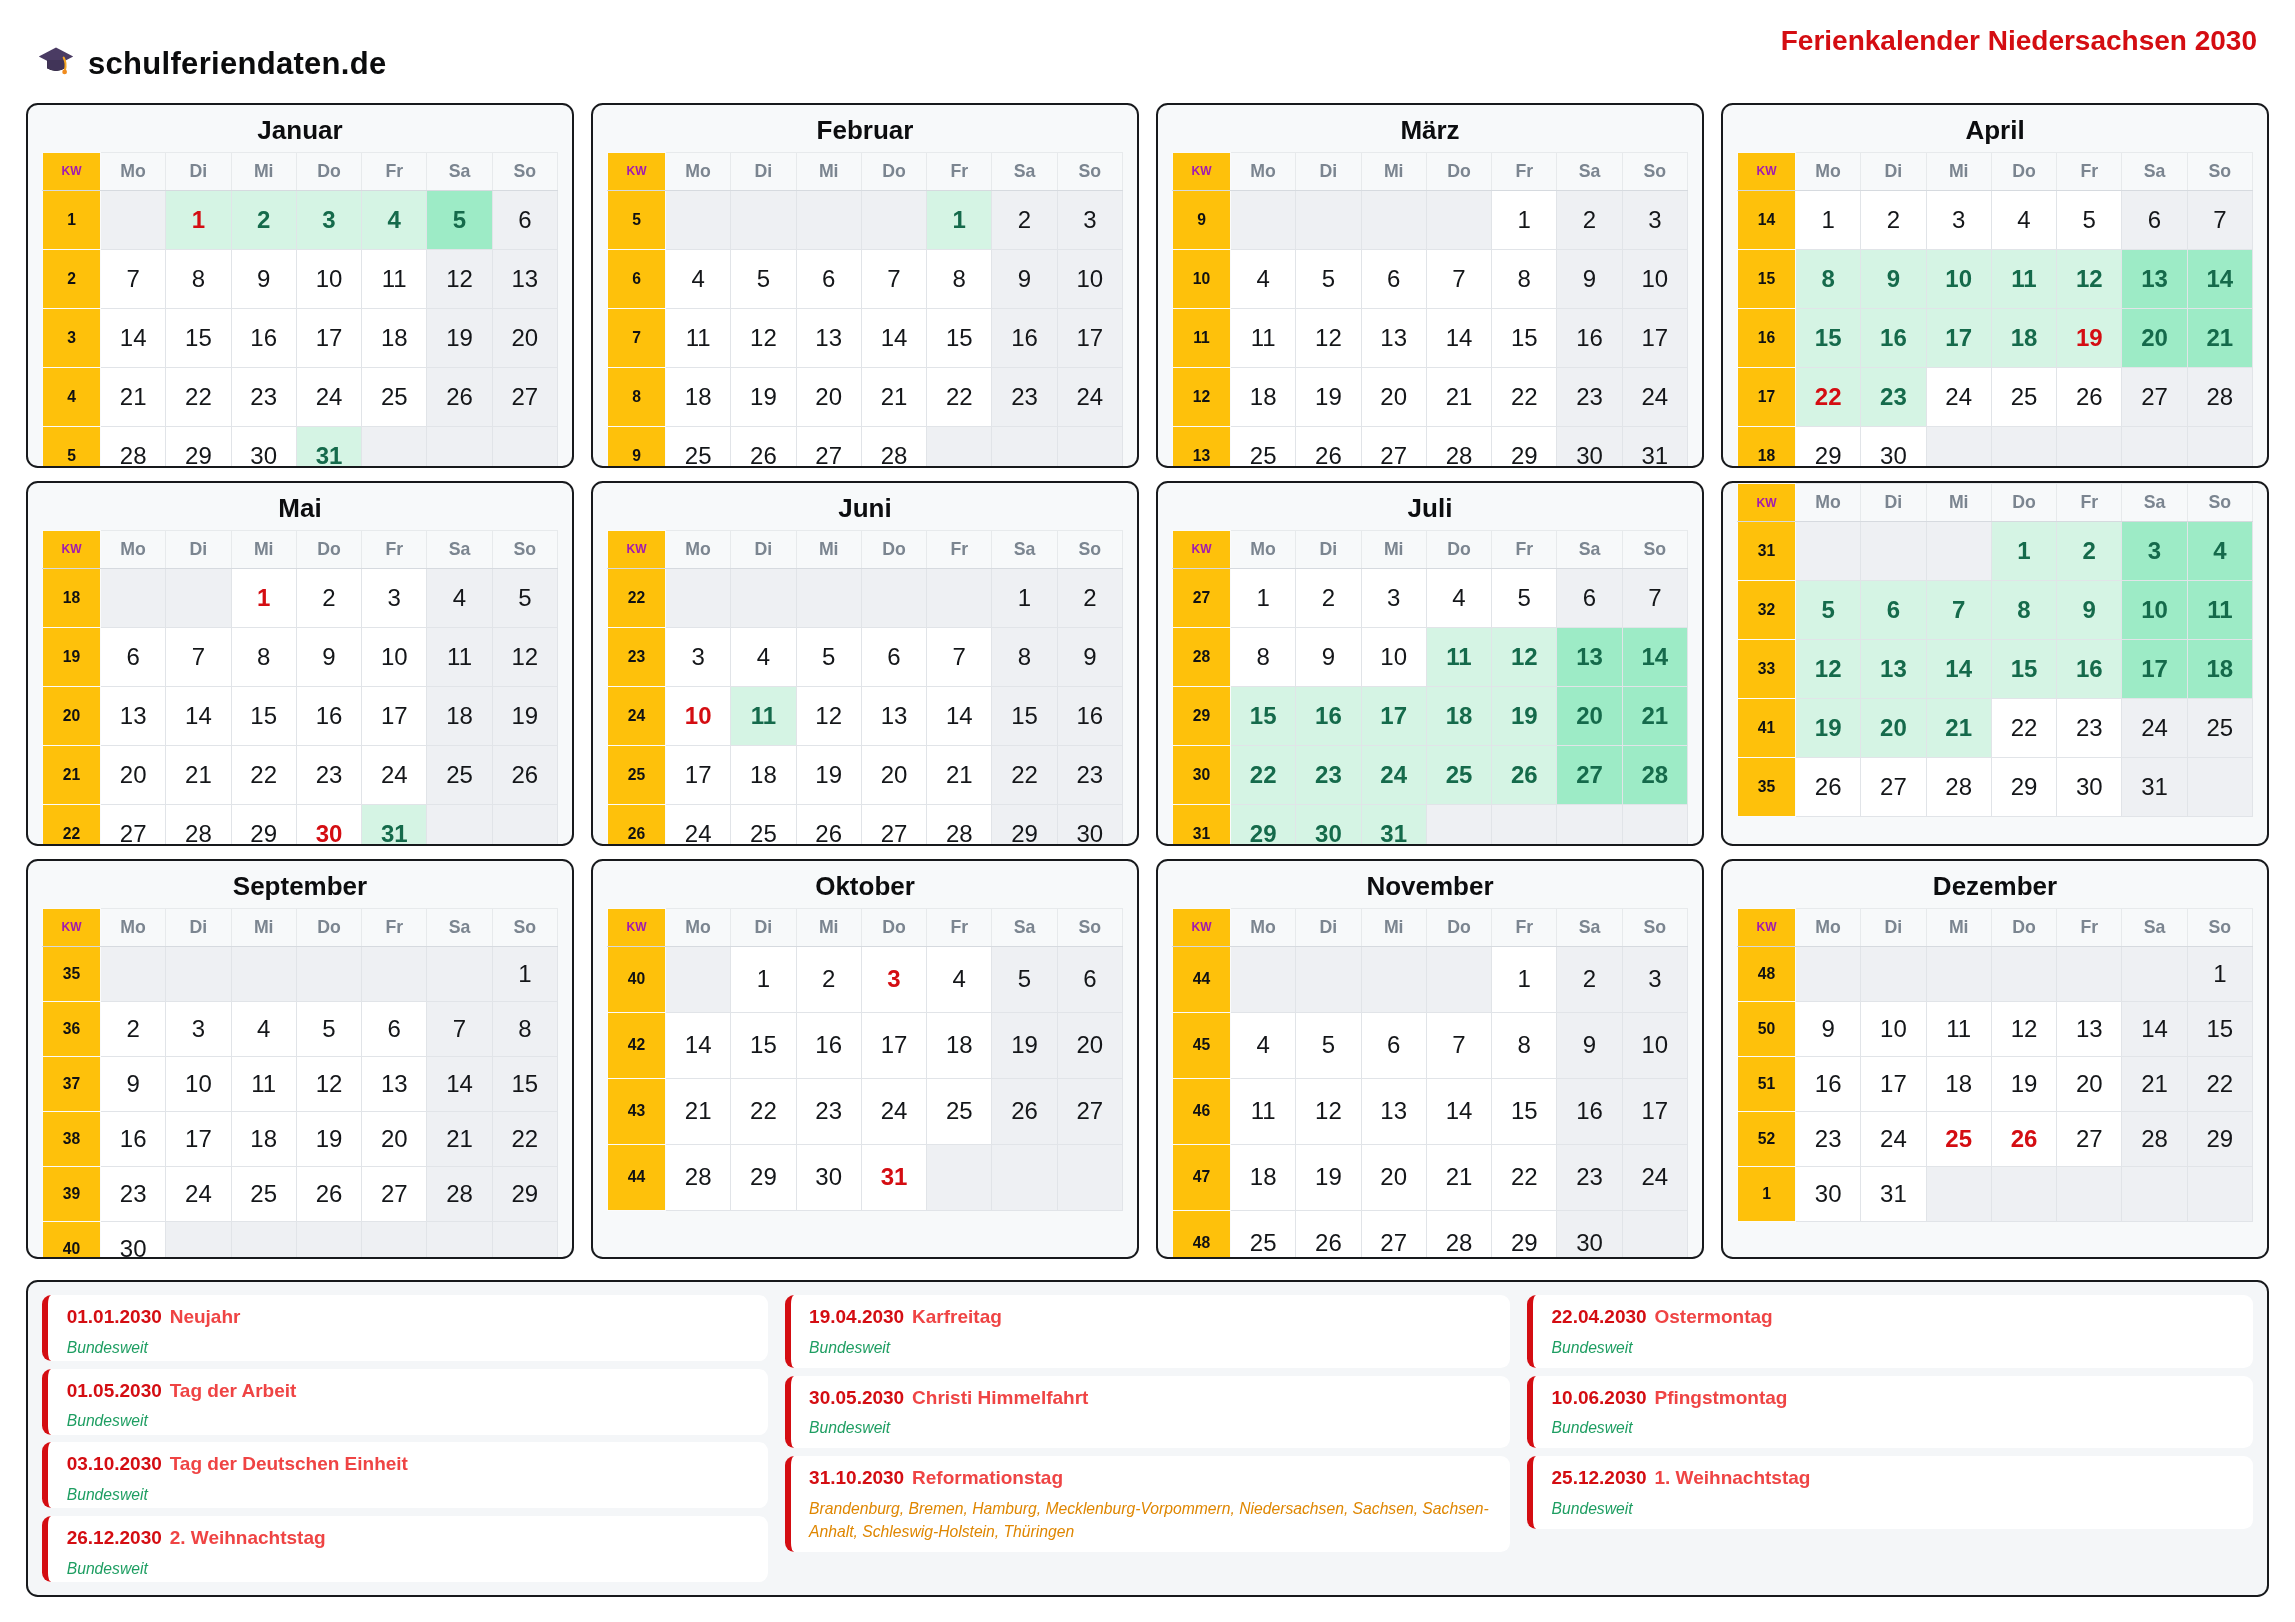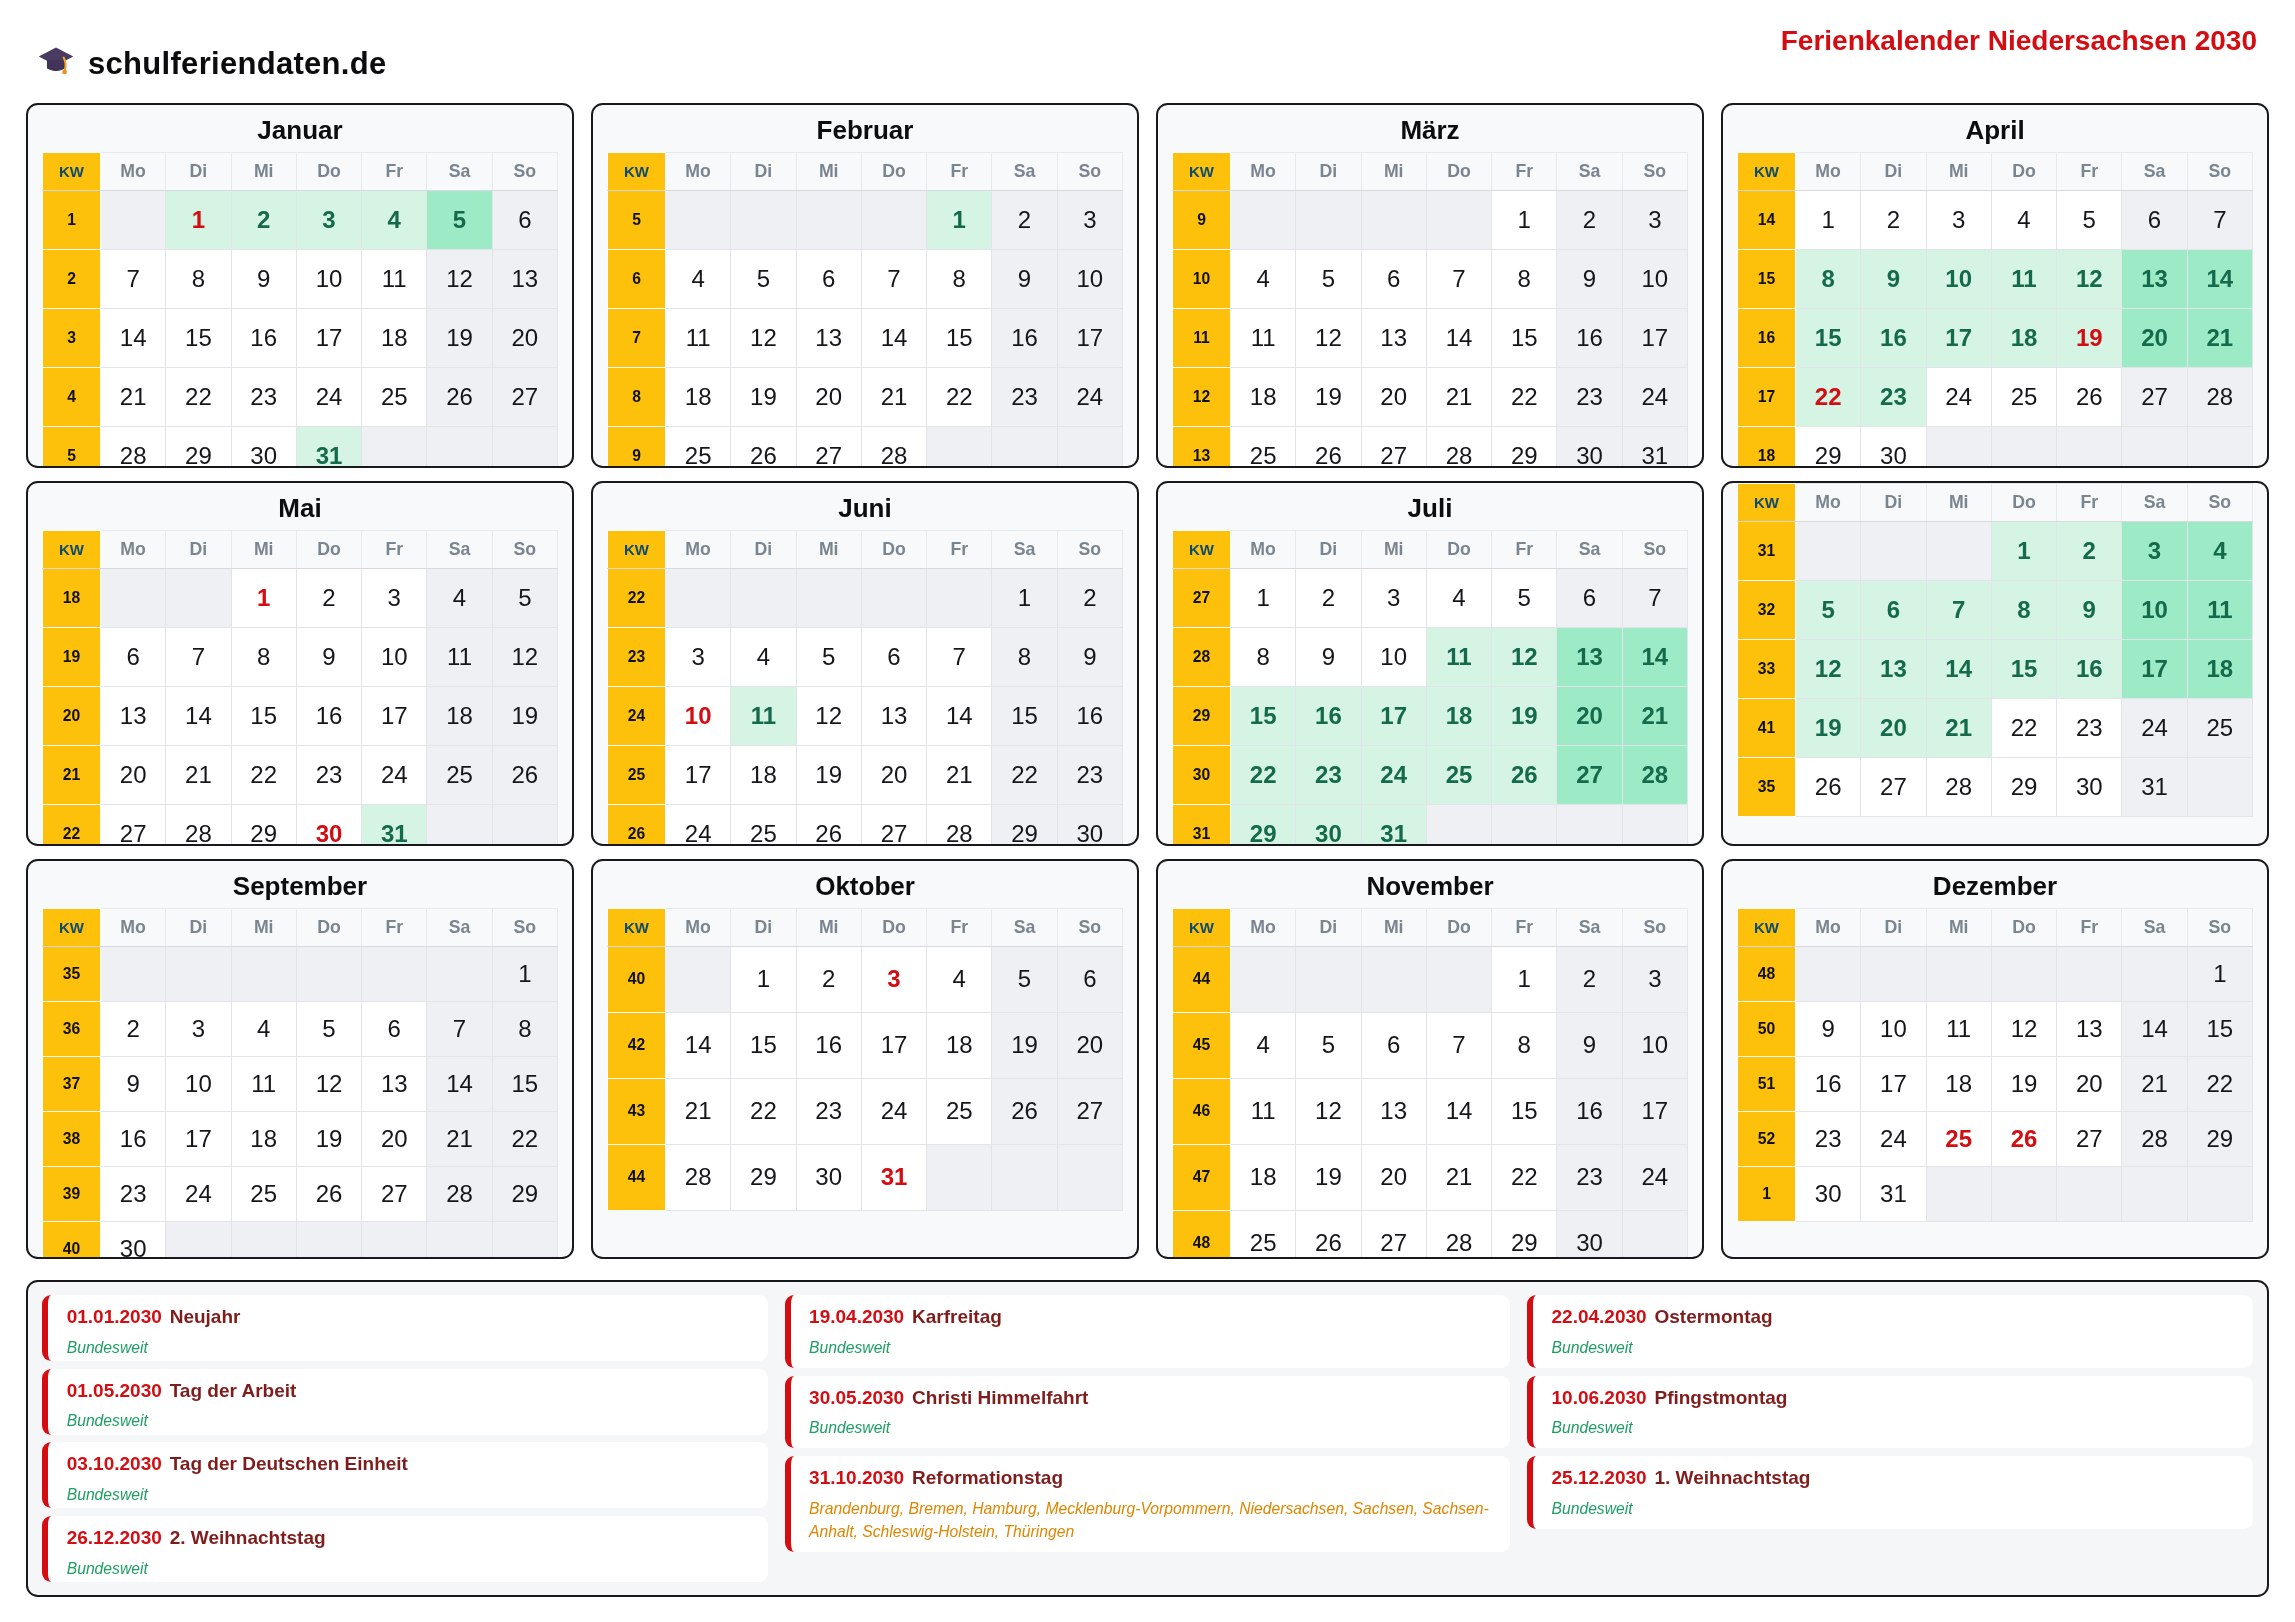--- a/index.html
+++ b/index.html
@@ -18,21 +18,21 @@
     grid-template-rows:365px 365px 400px; column-gap:17px; row-gap:13px;
   }
   .month{
     border:2px solid #17191c; border-radius:11.8px; background:#f7f9fa;
     overflow:hidden; box-sizing:border-box; padding:0 14px;
   }
   .month-title{margin:0; text-align:center; font-size:26px; font-weight:bold; color:#0c0d0f; padding:9.8px 0 5.9px;}
   table.cal{width:100%; border-collapse:collapse; table-layout:fixed;}
   table.cal col.ckw{width:58px;}
   th.kw-h{
-    background:#fec10b; color:#0c4a6e; font-size:15px; font-weight:bold;
+    background:#fec10b; color:#a21caf; font-size:12px; font-weight:bold;
     height:35px; border:1.3px solid #fafbfc; border-bottom:1.3px solid #d6dadf;
   }
   th.day-h{
     color:#7b8590; font-size:17.7px; font-weight:bold; background:#f7f9fa;
     height:35px; border:0.7px solid #e7eaec; border-bottom:1.3px solid #d6dadf; text-align:center;
   }
   td.kw{
     background:#fec10b; color:#101113; font-size:15.7px; font-weight:bold;
     text-align:center; border:1.3px solid #fafbfc;
   }
@@ -56,21 +56,21 @@
     box-sizing:border-box; border:2px solid #17191c; border-radius:11.8px;
     background:#f4f6f8; padding:13px 14.4px; display:flex; gap:17px;
   }
   .legend-col{flex:1; display:flex; flex-direction:column; gap:7.9px;}
   .holiday-card{
     background:#ffffff; border-left:6.5px solid #d40d12; border-radius:9.2px;
     padding:11px 15.7px 8.5px 18.3px; min-height:63px; box-sizing:border-box;
   }
   .hc-line1{font-size:19px; font-weight:bold;}
   .hc-date{color:#d40d12; margin-right:7.9px;}
-  .hc-title{color:#7f1d1d;}
+  .hc-title{color:#ef4444;}
   .hc-scope{margin-top:8.5px; font-size:15.7px; font-style:italic; line-height:1.45;}
   .scope-national{color:#1e9e62;}
   .scope-regional{color:#df8600;}
 </style>
 </head>
 <body>
 
 <div class="page">
 
   <div class="logo">

